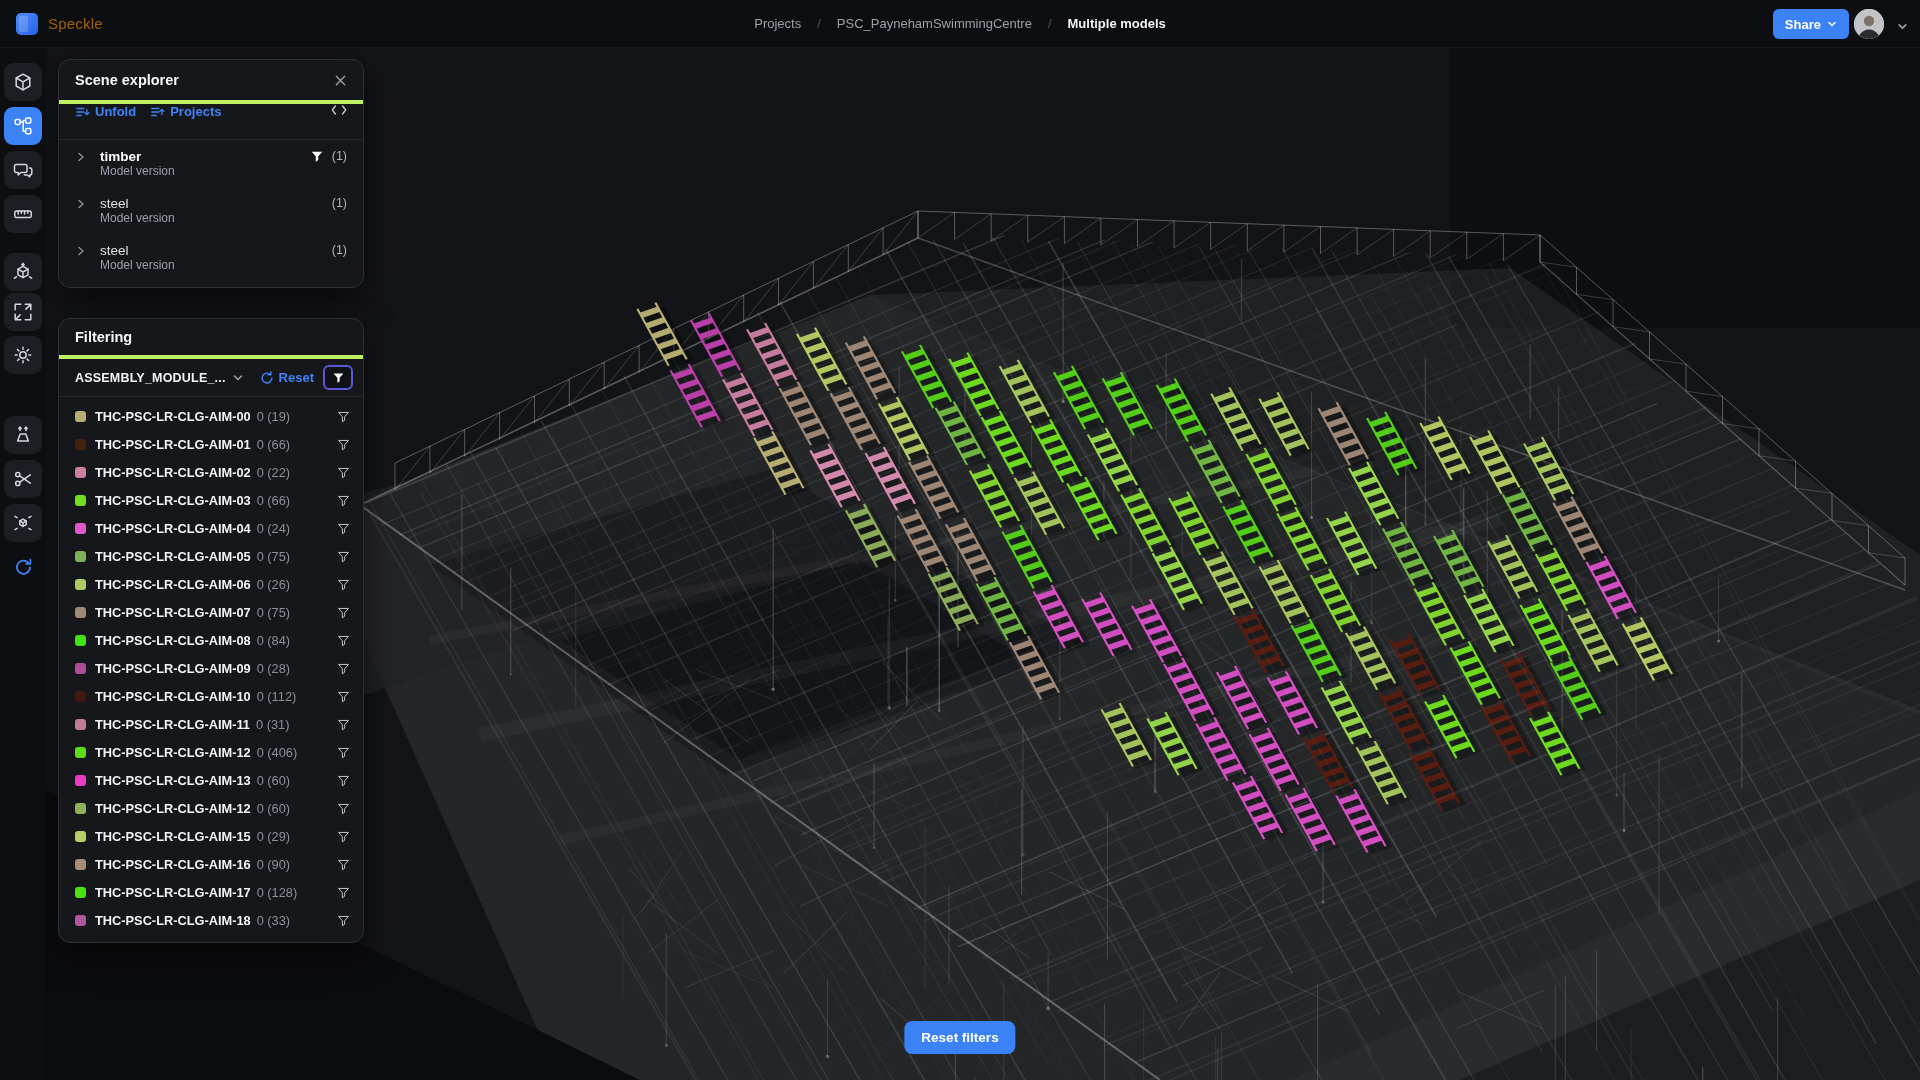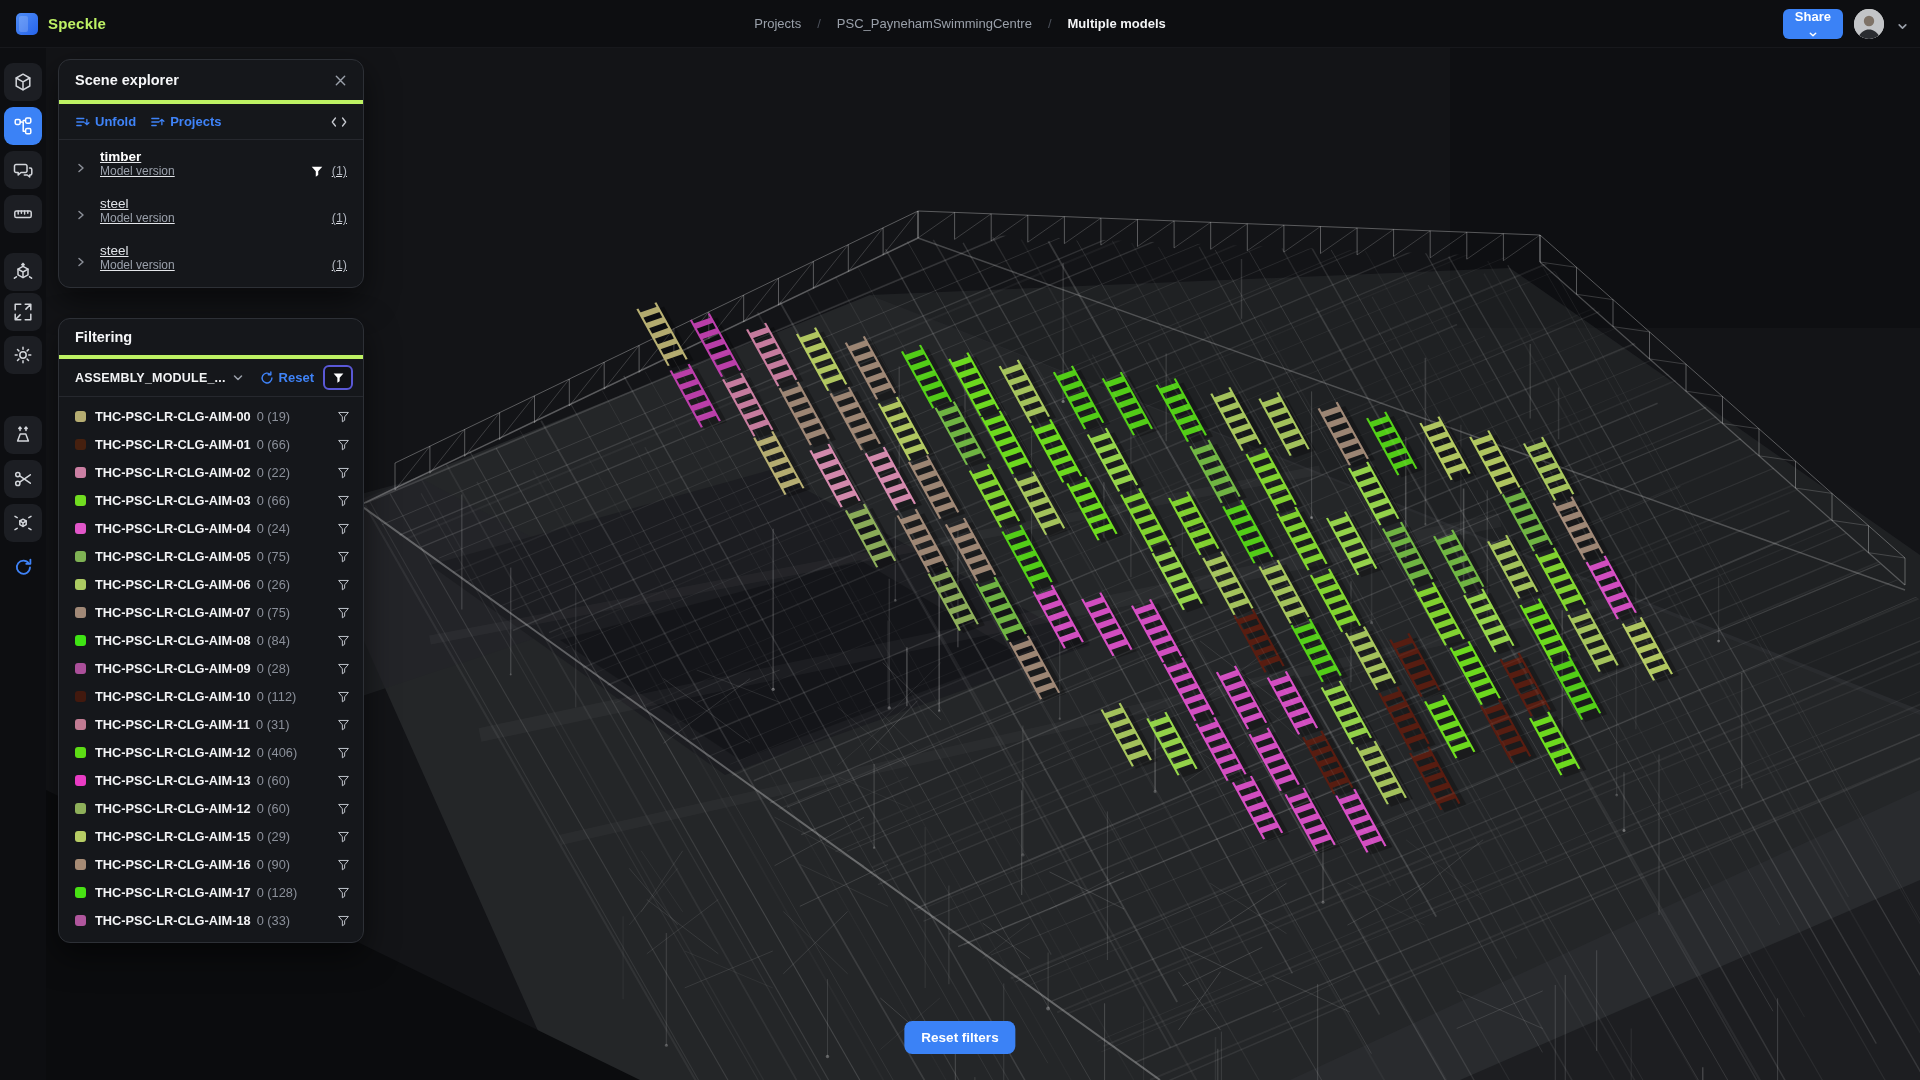--- a/index.html
+++ b/index.html
@@ -5,52 +5,52 @@
   * { box-sizing: border-box; }
   html,body { margin:0; padding:0; width:1920px; height:1080px; background:#131417; overflow:hidden;
     font-family:"Liberation Sans", sans-serif; }
 
   
   .header { position:fixed; top:0; left:0; width:1920px; height:48px; background:#0d0e11;
     display:flex; align-items:center; z-index:40; border-bottom:1px solid #17181c; }
   .logo-wrap { display:flex; align-items:center; margin-left:16px; cursor:pointer; }
   .logo-box { width:22px; height:22px; border-radius:5px; background:linear-gradient(135deg,#4f8df7,#2563eb); position:relative; }
   .logo-box:after { content:""; position:absolute; left:3px; top:3px; width:9px; height:16px; background:rgba(255,255,255,.18); border-radius:2px; }
-  .app-name { color:#bef264; font-size:15px; font-weight:700; margin-left:10px; letter-spacing:.2px; }
+  .app-name { color:#a16207; font-size:15px; font-weight:400; margin-left:10px; letter-spacing:.2px; }
   .breadcrumb { position:absolute; left:50%; transform:translateX(-50%); display:flex; align-items:center; gap:16px; font-size:13px; white-space:nowrap; }
   .bc-link { color:#9aa0aa; cursor:pointer; }
   .bc-sep { color:#4d525c; }
   .bc-current { color:#f3f4f6; font-weight:700; }
-  .share-btn { position:absolute; right:77px; top:9px; height:30px; background:#3b82f6; color:#fff; border:none;
+  .share-btn { position:absolute; right:71px; top:9px; height:30px; background:#3b82f6; color:#fff; border:none;
     border-radius:6px; font-size:13px; font-weight:700; padding:0 12px; display:flex; align-items:center; gap:6px; cursor:pointer;
-    font-family:"Liberation Sans", sans-serif;flex-direction:column; }
+    font-family:"Liberation Sans", sans-serif; }
   .avatar { position:absolute; right:36px; top:9px; width:30px; height:30px; border-radius:50%; background:#c9cbce; overflow:hidden; cursor:pointer; }
   .avatar svg { display:block; }
   .avatar-chevron { position:absolute; right:12px; top:18px; color:#9aa0aa; cursor:pointer; }
 
   
   .rail { position:fixed; left:0; top:48px; width:46px; height:1032px; background:#0d0e11; z-index:35; }
   .tool-btn { position:absolute; left:4px; width:38px; height:38px; border-radius:9px; background:#1c1e23;
     color:#d3d6db; display:flex; align-items:center; justify-content:center; cursor:pointer; }
   .tool-btn.active { background:#3b82f6; color:#fff; }
   .tool-btn.accent { color:#3f83f8; background:transparent; }
 
   
   .panel { position:fixed; left:58px; width:306px; background:#15171b; border:1px solid #2d3036;
     border-radius:12px; box-shadow:0 12px 32px rgba(0,0,0,.55); z-index:30; color:#e5e7eb; }
   .panel-header { display:flex; align-items:center; justify-content:space-between; padding:0 16px; height:44px;
     border-bottom:4px solid #bef264; }
   .panel-title { font-size:14.5px; font-weight:700; color:#f5f6f8; }
   .icon-btn { color:#9aa0aa; cursor:pointer; display:flex; align-items:center; justify-content:center; }
 
   
-  .se-tools { height:36px; display:flex; align-items:center; gap:14px; padding:0 16px; border-bottom:1px solid #26282e; }
+  .se-tools { height:36px; display:flex; align-items:flex-start; gap:14px; padding:0 16px; border-bottom:1px solid #26282e; }
   .se-tool { display:flex; align-items:center; gap:5px; color:#3f83f8; font-size:13px; font-weight:600; cursor:pointer; }
   .se-code { margin-left:auto; color:#c7cad1; cursor:pointer; }
-  .model-row { display:flex; align-items:flex-end; padding:9px 16px; cursor:pointer;text-decoration:underline; }
+  .model-row { display:flex; align-items:flex-start; padding:9px 16px; cursor:pointer; }
   .model-chevron { color:#8b8f98; flex:0 0 auto; }
   .model-info { margin-left:13px; }
   .model-name { font-size:13.5px; color:#dfe2e7; }
   .model-name.bold { font-weight:700; color:#ffffff; }
   .model-sub { font-size:12px; color:#9aa0ab; margin-top:0; }
   .model-right { margin-left:auto; display:flex; align-items:center; gap:8px; }
   .model-count { font-size:12.5px; color:#aeb3bc; }
   .se-bottom-pad { height:6px; }
 
   

